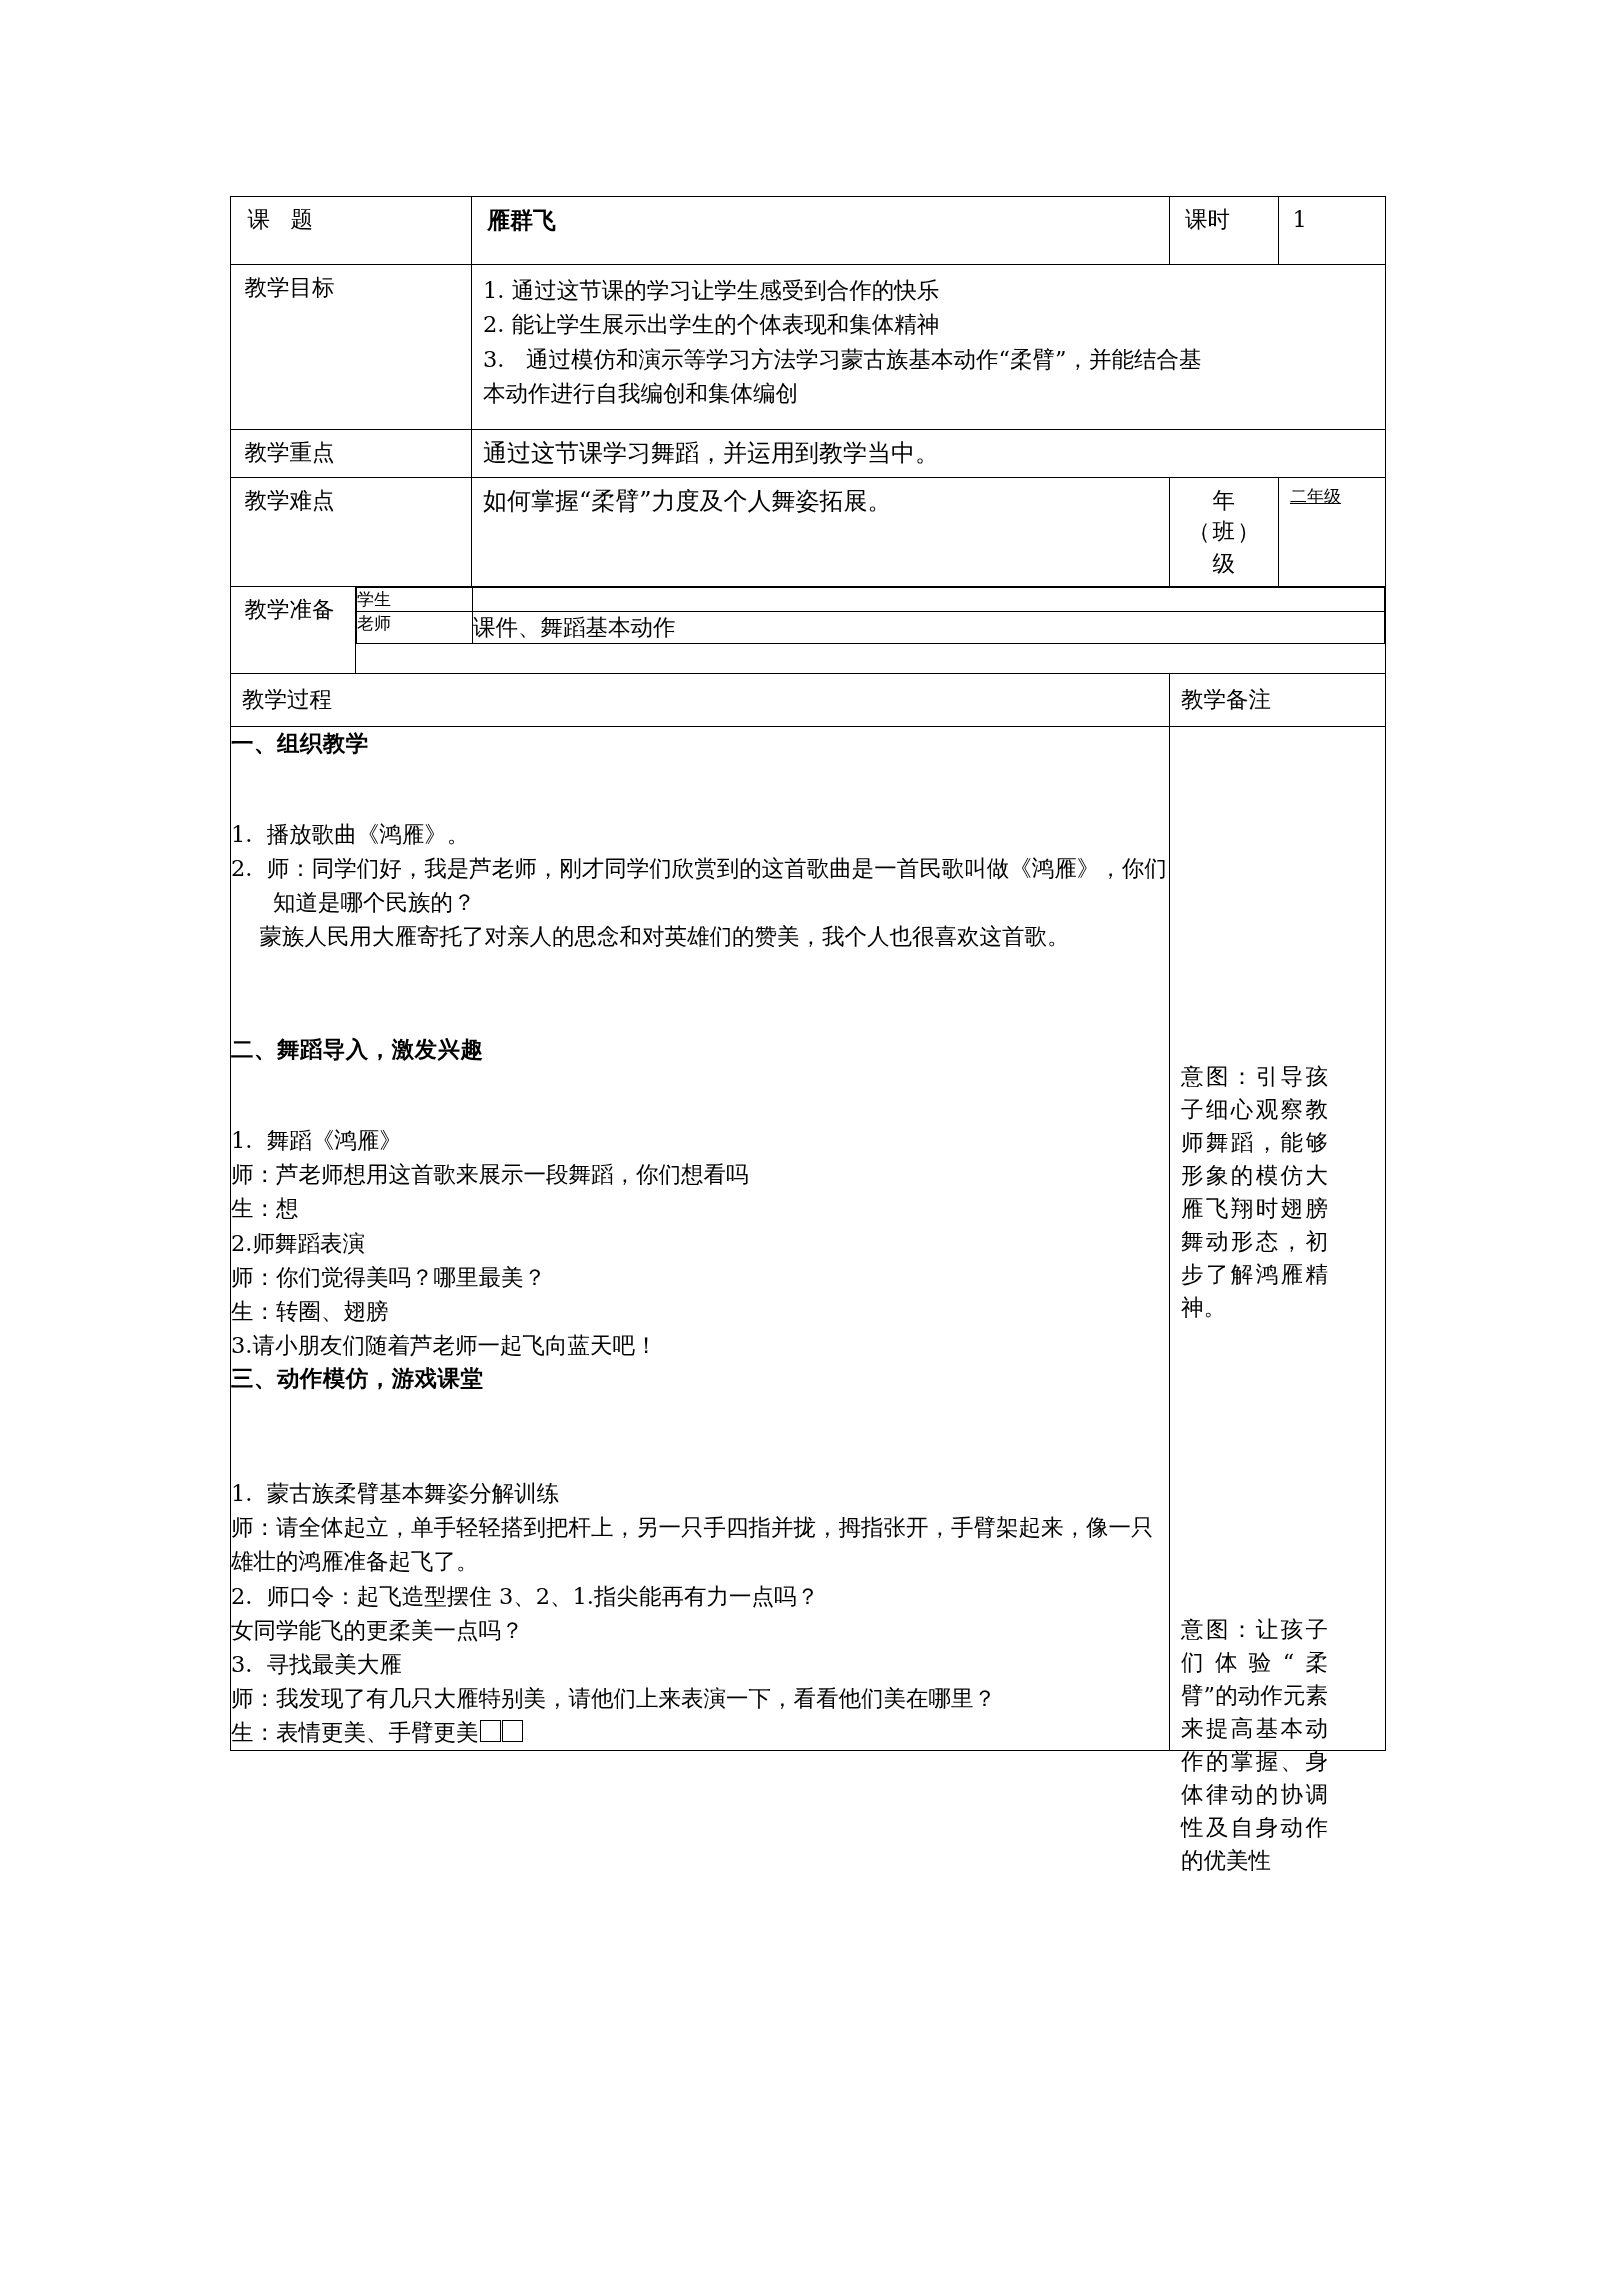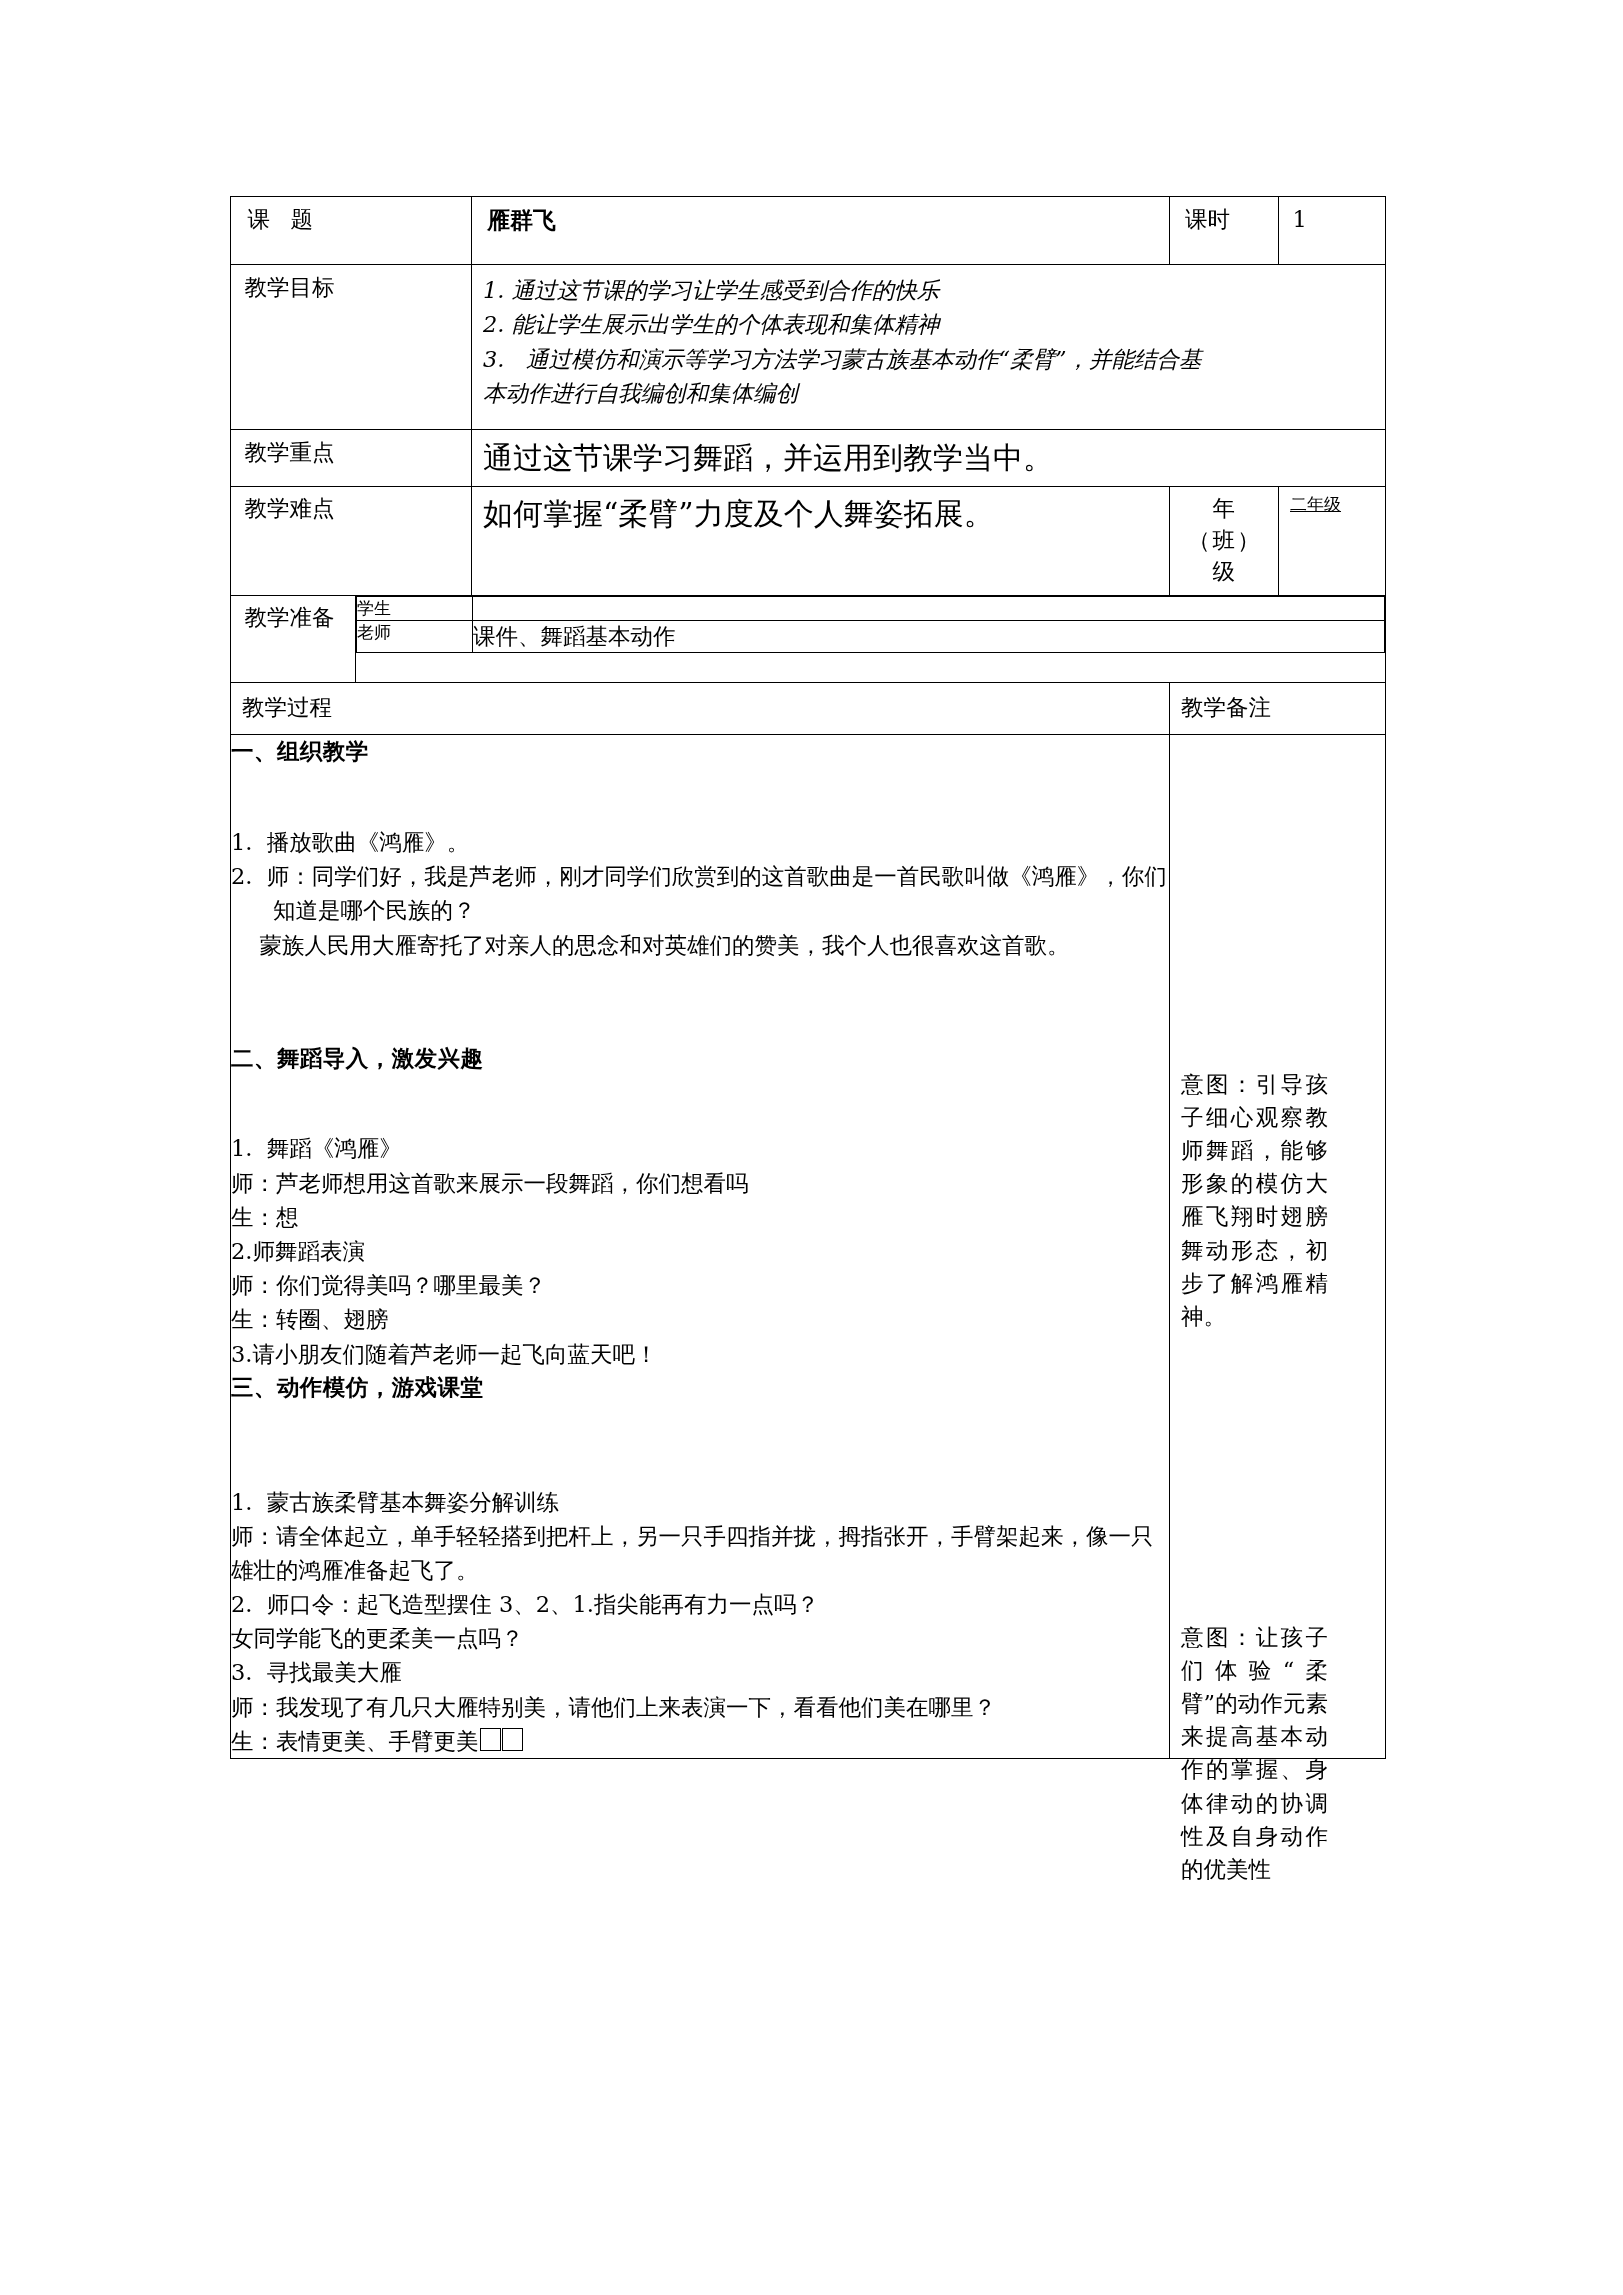--- a/index.html
+++ b/index.html
@@ -35,21 +35,21 @@
   }
   #lesson-table td {
     border: 1.4px solid #000000;
     vertical-align: top;
     padding: 0;
     font-family: "DejaVu Serif", "Liberation Serif", serif;
   }
 
   
   .cell {
-    font-size: 30px;
+    font-size: 24px;
     line-height: 1.40;
     padding: 6.8px 9.5px 6.8px 11px;
   }
   .cell-label {
     font-size: 22.5px;
     line-height: 1.40;
     padding: 6.8px 9.5px 6.8px 13.6px;
   }
   .vmid { vertical-align: middle; }
 
@@ -66,21 +66,21 @@
   }
   .ks-label { font-size: 22.5px; padding-left: 15px; }
   .ks-value { font-size: 22.5px; padding-left: 13.6px; }
 
   
   .obj-line {
     font-size: 22.5px;
     line-height: 1.52;
     white-space: pre-wrap;
   }
-  .obj-wrap { padding: 8.2px 6.8px 9.5px 11px; font-style: italic; }
+  .obj-wrap { padding: 8.2px 6.8px 9.5px 11px; }
 
   
   .grade-label {
     font-size: 22.5px;
     text-align: center;
     letter-spacing: 0.10em;
   }
   .grade-value {
     font-size: 17px;
     text-decoration: underline;

